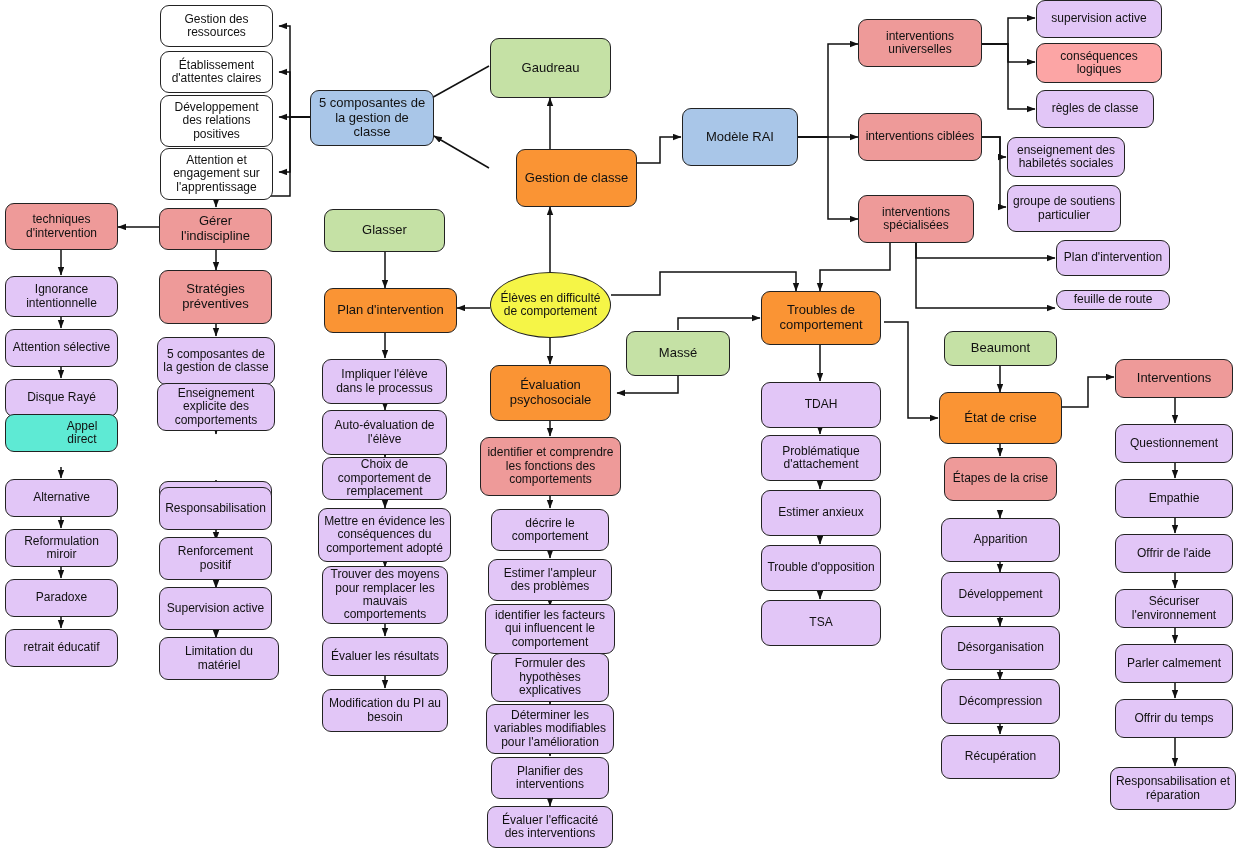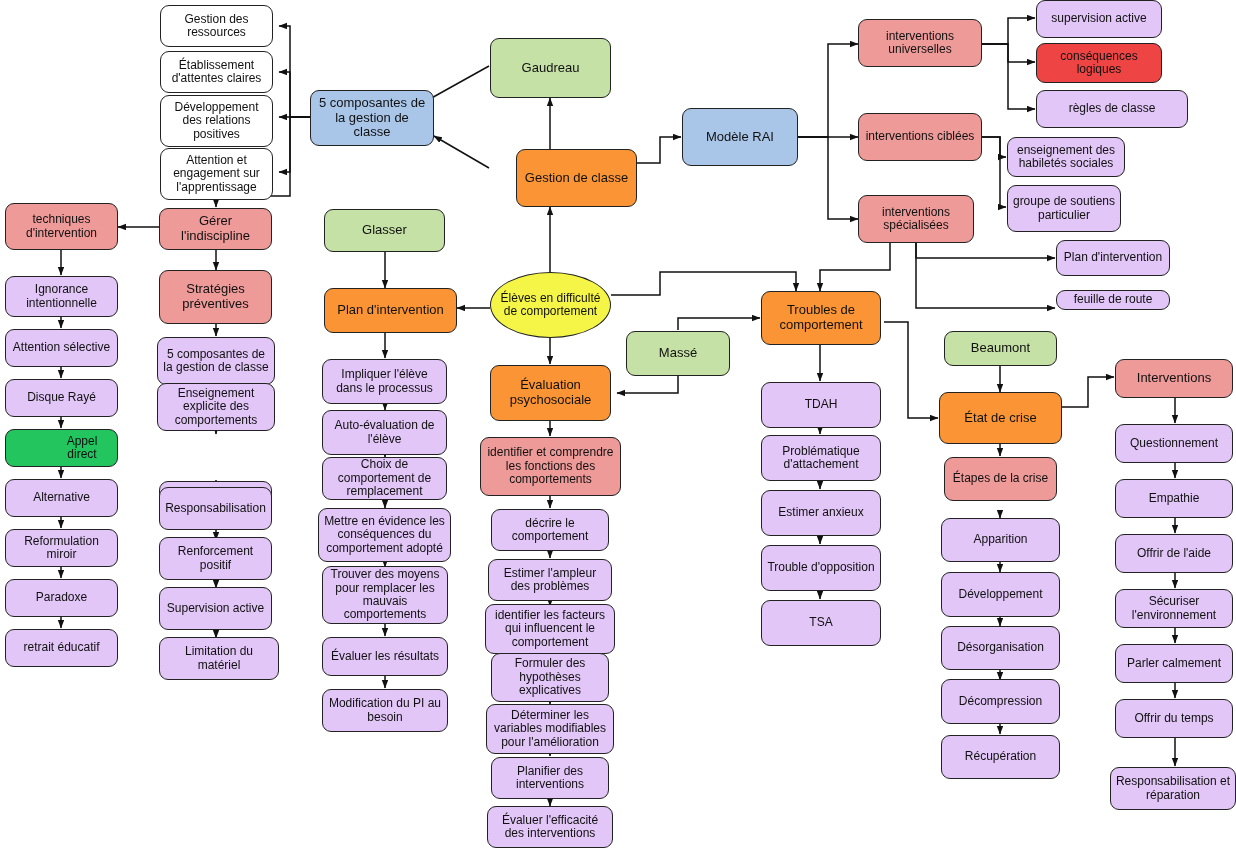--- a/index.html
+++ b/index.html
@@ -187,24 +187,24 @@
   <div class="node fs12" style="left:858px;top:113px;width:124px;height:48px;background:#EE9A99;">
     <span>interventions ciblées</span>
   </div>
   <div class="node fs12" style="left:858px;top:195px;width:116px;height:48px;background:#EE9A99;">
     <span>interventions spécialisées</span>
   </div>
 
   <div class="node fs12" style="left:1036px;top:0px;width:126px;height:38px;background:#E2C6F7;">
     <span>supervision active</span>
   </div>
-  <div class="node fs12" style="left:1036px;top:43px;width:126px;height:40px;background:#ef4444;">
+  <div class="node fs12" style="left:1036px;top:43px;width:126px;height:40px;background:#fca5a5;">
     <span>conséquences logiques</span>
   </div>
-  <div class="node fs12" style="left:1036px;top:90px;width:152px;height:38px;background:#E2C6F7;">
+  <div class="node fs12" style="left:1036px;top:90px;width:118px;height:38px;background:#E2C6F7;">
     <span>règles de classe</span>
   </div>
   <div class="node fs12" style="left:1007px;top:137px;width:118px;height:40px;background:#E2C6F7;">
     <span>enseignement des habiletés sociales</span>
   </div>
   <div class="node fs12" style="left:1007px;top:185px;width:114px;height:47px;background:#E2C6F7;">
     <span>groupe de soutiens particulier</span>
   </div>
   <div class="node fs12" style="left:1056px;top:240px;width:114px;height:36px;background:#E2C6F7;">
     <span>Plan d'intervention</span>
@@ -218,21 +218,21 @@
   </div>
   <div class="node fs12" style="left:5px;top:276px;width:113px;height:41px;background:#E2C6F7;">
     <span>Ignorance intentionnelle</span>
   </div>
   <div class="node fs12" style="left:5px;top:329px;width:113px;height:38px;background:#E2C6F7;">
     <span>Attention sélective</span>
   </div>
   <div class="node fs12" style="left:5px;top:379px;width:113px;height:38px;background:#E2C6F7;">
     <span>Disque Rayé</span>
   </div>
-  <div class="node fs12" style="left:5px;top:429px;width:113px;height:38px;background:#22c55e;padding-left:45px;">
+  <div class="node fs12" style="left:5px;top:414px;width:113px;height:38px;background:#5eead4;padding-left:45px;">
     <span>Appel direct</span>
   </div>
   <div class="node fs12" style="left:5px;top:479px;width:113px;height:38px;background:#E2C6F7;">
     <span>Alternative</span>
   </div>
   <div class="node fs12" style="left:5px;top:529px;width:113px;height:38px;background:#E2C6F7;">
     <span>Reformulation miroir</span>
   </div>
   <div class="node fs12" style="left:5px;top:579px;width:113px;height:38px;background:#E2C6F7;">
     <span>Paradoxe</span>

